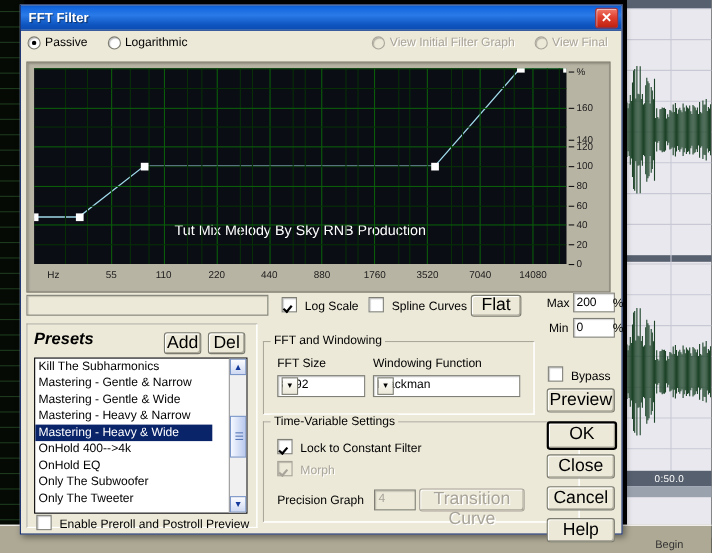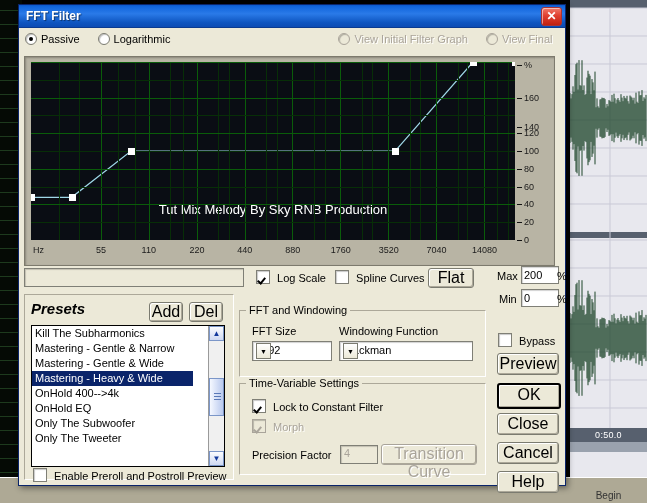--- a/index.html
+++ b/index.html
@@ -450,21 +450,21 @@
           <div class="ytick" style="top: 30.6px;">
             <i></i>
             <span>160</span>
           </div>
           <div class="ytick" style="top: -2px;">
             <i></i>
             <span>%</span>
           </div>
         </div>
       <div class="xaxis" id="xaxis">
-          <div class="xtick" style="left: 2px;">Hz</div>
+          <div class="xtick" style="left: 12px;">Hz</div>
           <div class="xtick" style="left: 65.0917px;">55</div>
           <div class="xtick" style="left: 110.581px;">110</div>
           <div class="xtick" style="left: 158.471px;">220</div>
           <div class="xtick" style="left: 206.361px;">440</div>
           <div class="xtick" style="left: 254.25px;">880</div>
           <div class="xtick" style="left: 299.74px;">1760</div>
           <div class="xtick" style="left: 347.63px;">3520</div>
           <div class="xtick" style="left: 395.519px;">7040</div>
           <div class="xtick" style="left: 441.009px;">14080</div>
         </div>
@@ -493,20 +493,21 @@
     <div class="group" style="left:5px;top:266px;width:208px;height:184px;"></div>
     <div class="presets-title" style="left:12px;top:272px;">Presets</div>
     <div class="btn plain ctl" style="left:130px;top:274px;width:32px;height:18px;line-height:17px;">Add</div>
     <div class="btn plain ctl" style="left:170px;top:274px;width:32px;height:18px;line-height:17px;">Del</div>
 
     <div class="listbox" style="left:12px;top:297px;width:192px;height:140px;">
       <div id="presetList" style="position:absolute;left:0;top:0;width:161px;">
           <div class="li">Kill The Subharmonics</div>
           <div class="li">Mastering - Gentle &amp; Narrow</div>
           <div class="li">Mastering - Gentle &amp; Wide</div>
+          <div class="li">Mastering - Heavy &amp; Narrow</div>
           <div class="li sel">Mastering - Heavy &amp; Wide</div>
           <div class="li">OnHold 400--&gt;4k</div>
           <div class="li">OnHold EQ</div>
           <div class="li">Only The Subwoofer</div>
           <div class="li">Only The Tweeter</div>
         </div>
       <div class="sbar">
         <div class="sbtn" style="top:0;">▲</div>
         <div class="sthumb" style="top:52px;height:38px;">
             <i></i>
@@ -527,32 +528,32 @@
     <div class="combo ctl" style="left:233px;top:313px;width:78px;height:18px;">
       <span>8192</span>
       <span class="arw">▼</span>
     </div>
     <div class="ctl" style="left:320px;top:297px;">Windowing Function</div>
     <div class="combo ctl" style="left:320px;top:313px;width:132px;height:18px;">
       <span>Blackman</span>
       <span class="arw">▼</span>
     </div>
 
-    <div class="group" style="left:220px;top:355px;width:245px;height:90px;">
+    <div class="group" style="left:220px;top:355px;width:245px;height:90px;padding-left:41px;">
       <div class="glabel">Time-Variable Settings</div>
     </div>
     <div class="ctl" style="left:233px;top:371px;">
       <span class="chk on"></span>
       <span style="margin-left:4px;">Lock to Constant Filter</span>
     </div>
     <div class="ctl" style="left:233px;top:391px;color:#a9a49a;text-shadow:1px 1px 0 #fff;">
       <span class="chk dis on"></span>
       <span style="margin-left:4px;">Morph</span>
     </div>
-    <div class="ctl" style="left:233px;top:421px;">Precision Factor</div>
+    <div class="ctl" style="left:233px;top:421px;">Precision Graph</div>
     <div class="tfield ctl" style="left:321px;top:417px;width:33px;height:16px;color:#a9a49a;padding:1px 0 0 3px;">4</div>
     <div class="btn plain dis ctl" style="left:362px;top:416px;width:94px;height:19px;line-height:18px;">Transition Curve</div>
 
     <div class="ctl" style="left:479px;top:305px;">
       <span class="chk"></span>
       <span style="margin-left:4px;">Bypass</span>
     </div>
     <div class="btn plain ctl" style="left:478px;top:325px;width:60px;height:20px;line-height:19px;">Preview</div>
     <div class="btn def ctl" style="left:478px;top:355px;width:60px;height:22px;line-height:19px;font-weight:normal;">OK</div>
     <div class="btn plain ctl" style="left:478px;top:385px;width:60px;height:20px;line-height:19px;">Close</div>

